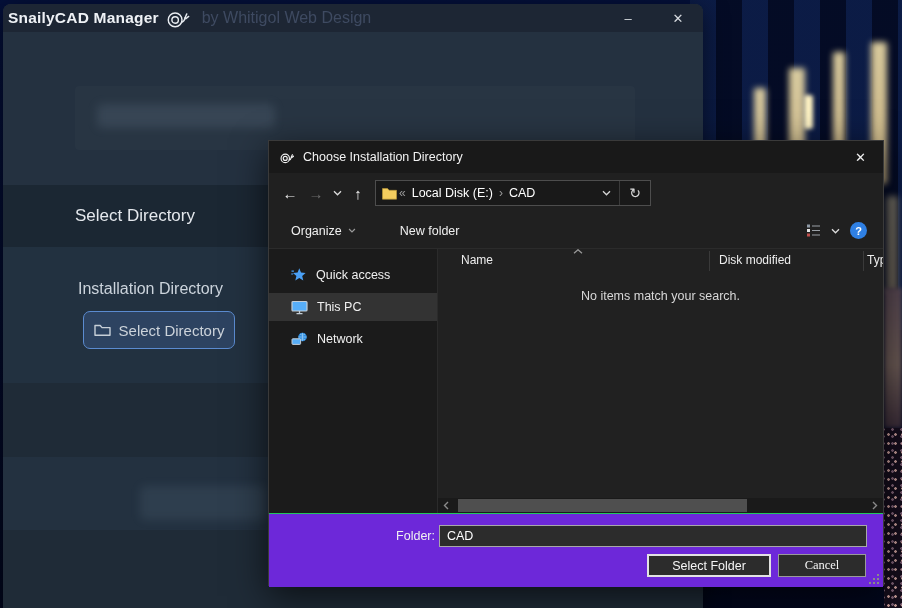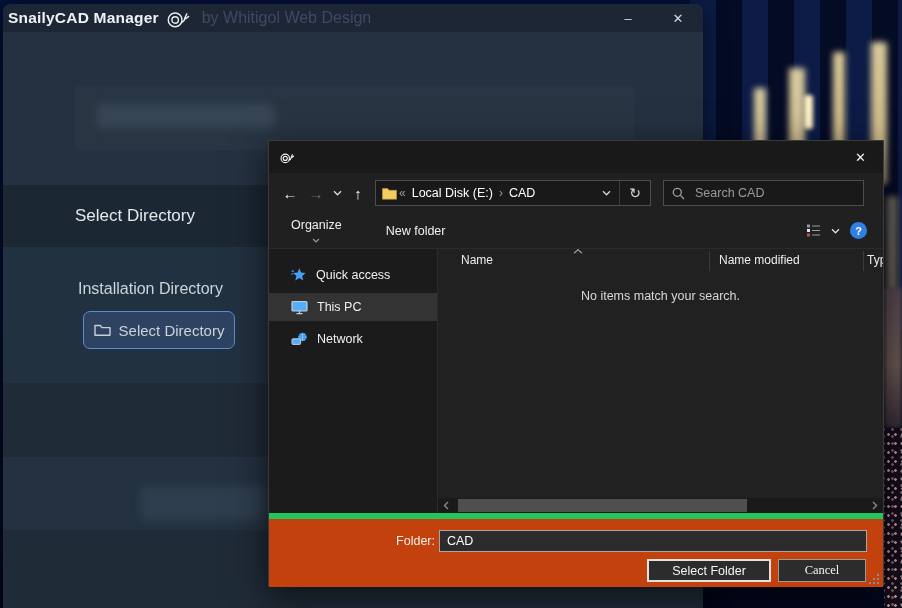--- a/index.html
+++ b/index.html
@@ -55,42 +55,42 @@
   .addressbar{margin-left:4px;width:276px;height:26px;background:#191919;border:1px solid #4d4d4d;display:flex;align-items:center;padding-left:6px;flex:0 0 auto;}
   .crumb{font-size:12.5px;color:#ffffff;padding:0 4px;cursor:default;white-space:nowrap;}
   .crumb-sep{color:#9a9a9a;font-size:12px;padding:0 2px;cursor:default;}
   .addr-chev{margin-left:auto;color:#d5d5d5;padding:0 8px;cursor:default;display:flex;align-items:center;}
   .addr-div{width:1px;height:24px;background:#3a3a3a;}
   .refresh-btn{width:30px;text-align:center;font-size:14px;color:#d9d9d9;cursor:default;}
   .searchbox{margin-left:12px;width:201px;height:26px;background:#191919;border:1px solid #4d4d4d;display:flex;align-items:center;padding:0 8px;gap:8px;}
   .searchbox input{flex:1;background:transparent;border:none;outline:none;color:#e8e8e8;font-size:12.5px;}
   .searchbox input::placeholder{color:#9a9a9a;}
   .dlg-toolbar{position:absolute;left:0;top:72px;width:100%;height:36px;background:#202020;display:flex;align-items:center;border-bottom:1px solid #2b2b2b;}
-  .tb-item{font-size:12.5px;color:#f0f0f0;display:flex;align-items:center;gap:6px;cursor:default;flex-direction:column;}
+  .tb-item{font-size:12.5px;color:#f0f0f0;display:flex;align-items:center;gap:6px;cursor:default;}
   .tb-organize{margin-left:22px;}
   .tb-newfolder{margin-left:44px;align-items:center;}
   .tb-right{margin-left:auto;display:flex;align-items:center;gap:10px;margin-right:16px;}
   .help-btn{width:17px;height:17px;border-radius:50%;background:#2f80e4;color:#fff;font-size:11px;font-weight:700;display:flex;align-items:center;justify-content:center;cursor:default;}
   .dlg-content{position:absolute;left:0;top:108px;width:100%;height:264px;display:flex;}
   .navpane{width:169px;height:100%;background:#1b1b1b;border-right:1px solid #2b2b2b;padding-top:12px;}
   .nav-item{height:28px;display:flex;align-items:center;gap:9px;padding-left:22px;font-size:12.5px;color:#f0f0f0;cursor:default;margin-bottom:4px;}
   .nav-item.selected{background:#333333;text-align:right;}
   .filelist{flex:1;height:100%;background:#212121;position:relative;overflow:hidden;}
   .col-header{position:absolute;left:0;top:0;width:100%;height:22px;font-size:12px;color:#ededed;}
   .col-name{position:absolute;left:23px;top:4px;cursor:default;}
   .sort-caret{position:absolute;left:135px;top:0;cursor:default;}
   .col-sep{position:absolute;top:2px;width:1px;height:20px;background:#3a3a3a;}
   .col-date{position:absolute;left:281px;top:4px;cursor:default;}
   .col-type{position:absolute;left:429px;top:4px;cursor:default;white-space:nowrap;}
   .empty-msg{position:absolute;left:0;top:40px;width:100%;text-align:center;font-size:12.5px;color:#d8d8d8;cursor:default;}
   .hscroll{position:absolute;left:0;bottom:0;width:100%;height:15px;background:#1a1a1a;display:flex;align-items:center;}
   .hs-arrow{width:16px;height:100%;display:flex;align-items:center;justify-content:center;color:#8a8a8a;cursor:default;}
   .hs-track{flex:1;height:100%;position:relative;}
   .hs-thumb{position:absolute;left:4px;top:1px;width:289px;height:13px;background:#4f4f4f;cursor:default;}
-  .dlg-footer{position:absolute;left:0;top:372px;width:100%;height:74px;background:#c2410c;border-top:6px solid #22c55e;}
+  .dlg-footer{position:absolute;left:0;top:372px;width:100%;height:74px;background:#6d28d9;border-top:1px solid #22c55e;}
   .folder-label{position:absolute;left:110px;top:15px;width:56px;text-align:right;font-size:12.5px;color:#f0f0f0;}
   .folder-input{position:absolute;left:170px;top:11px;width:428px;height:22px;background:#2c2c2c;border:1px solid #a8a8a8;color:#ffffff;font-size:12.5px;padding:0 7px;outline:none;}
   .dlg-btn{position:absolute;top:40px;height:23px;background:#2c2c2c;font-size:12.5px;color:#f5f5f5;display:flex;align-items:center;justify-content:center;cursor:default;}
   .btn-select{left:378px;width:124px;border:2px solid #e2e2e2;}
   .btn-cancel{left:509px;width:88px;border:1px solid #9a9a9a;font-family:Liberation Serif, serif;}
   .grip{position:absolute;right:3px;bottom:2px;}
   svg{display:block;}
 </style>
 </head>
 <body>
@@ -157,20 +157,21 @@
   <div class="dialog">
 
     <div class="dlg-titlebar">
       <span>
         <svg width="14" height="13" viewBox="0 0 24 22" fill="none" stroke="#f0f0f0" stroke-width="2" stroke-linecap="round">
           <circle cx="9" cy="12.5" r="7.2"></circle>
           <circle cx="9" cy="12.5" r="3.4"></circle>
           <path d="M15.8 15 C18 14.6 19 12.5 19.4 10.2 M19.4 10.2 L21.2 6.2 M20.2 11.2 L23.2 8.8"></path>
         </svg>
       </span>
+      <span class="dlg-title">Choose Installation Directory</span>
       <div class="dlg-close">✕</div>
     </div>
 
     <div class="dlg-navrow">
       <div class="nav-btn" style="margin-left:8px">←</div>
       <div class="nav-btn dim">→</div>
       <div class="nav-btn nav-chev">
         <svg width="9" height="6" viewBox="0 0 9 6" fill="none" stroke="#dcdcdc" stroke-width="1.3">
             <path d="M1 1.2 L4.5 4.8 L8 1.2"></path>
           </svg>
@@ -189,29 +190,20 @@
         <span class="crumb">CAD</span>
         <span class="addr-chev">
           <svg width="9" height="6" viewBox="0 0 9 6" fill="none" stroke="#d5d5d5" stroke-width="1.3">
               <path d="M1 1.2 L4.5 4.8 L8 1.2"></path>
             </svg>
         </span>
         <span class="addr-div"></span>
         <span class="refresh-btn">↻</span>
       </div>
 
-      <div class="searchbox">
-        <span>
-          <svg width="13" height="13" viewBox="0 0 13 13" fill="none" stroke="#9aa0a6" stroke-width="1.3">
-              <circle cx="5.3" cy="5.3" r="4"></circle>
-              <path d="M8.4 8.4 L12 12"></path>
-            </svg>
-        </span>
-        <input type="text" placeholder="Search CAD" style="">
-      </div>
     </div>
 
     <div class="dlg-toolbar">
       <div class="tb-item tb-organize">
         <span>Organize</span>
         <svg width="8" height="5" viewBox="0 0 9 6" fill="none" stroke="#9a9a9a" stroke-width="1.4">
             <path d="M1 1.2 L4.5 4.8 L8 1.2"></path>
           </svg>
       </div>
       <div class="tb-item tb-newfolder">
@@ -269,21 +261,21 @@
 
       <div class="filelist">
         <div class="col-header">
           <span class="sort-caret">
             <svg width="10" height="5" viewBox="0 0 10 5" fill="none" stroke="#9a9a9a" stroke-width="1.2">
                 <path d="M1 4.3 L5 .7 L9 4.3"></path>
               </svg>
           </span>
           <span class="col-name">Name</span>
           <span class="col-sep" style="left:271px"></span>
-          <span class="col-date">Name modified</span>
+          <span class="col-date">Disk modified</span>
           <span class="col-sep" style="left:425px"></span>
           <span class="col-type">Type</span>
         </div>
         <div class="empty-msg">No items match your search.</div>
         <div class="hscroll">
           <div class="hs-arrow">
             <svg width="6" height="9" viewBox="0 0 6 9" fill="none" stroke="#8a8a8a" stroke-width="1.4">
                 <path d="M5 1 L1.5 4.5 L5 8"></path>
               </svg>
           </div>

